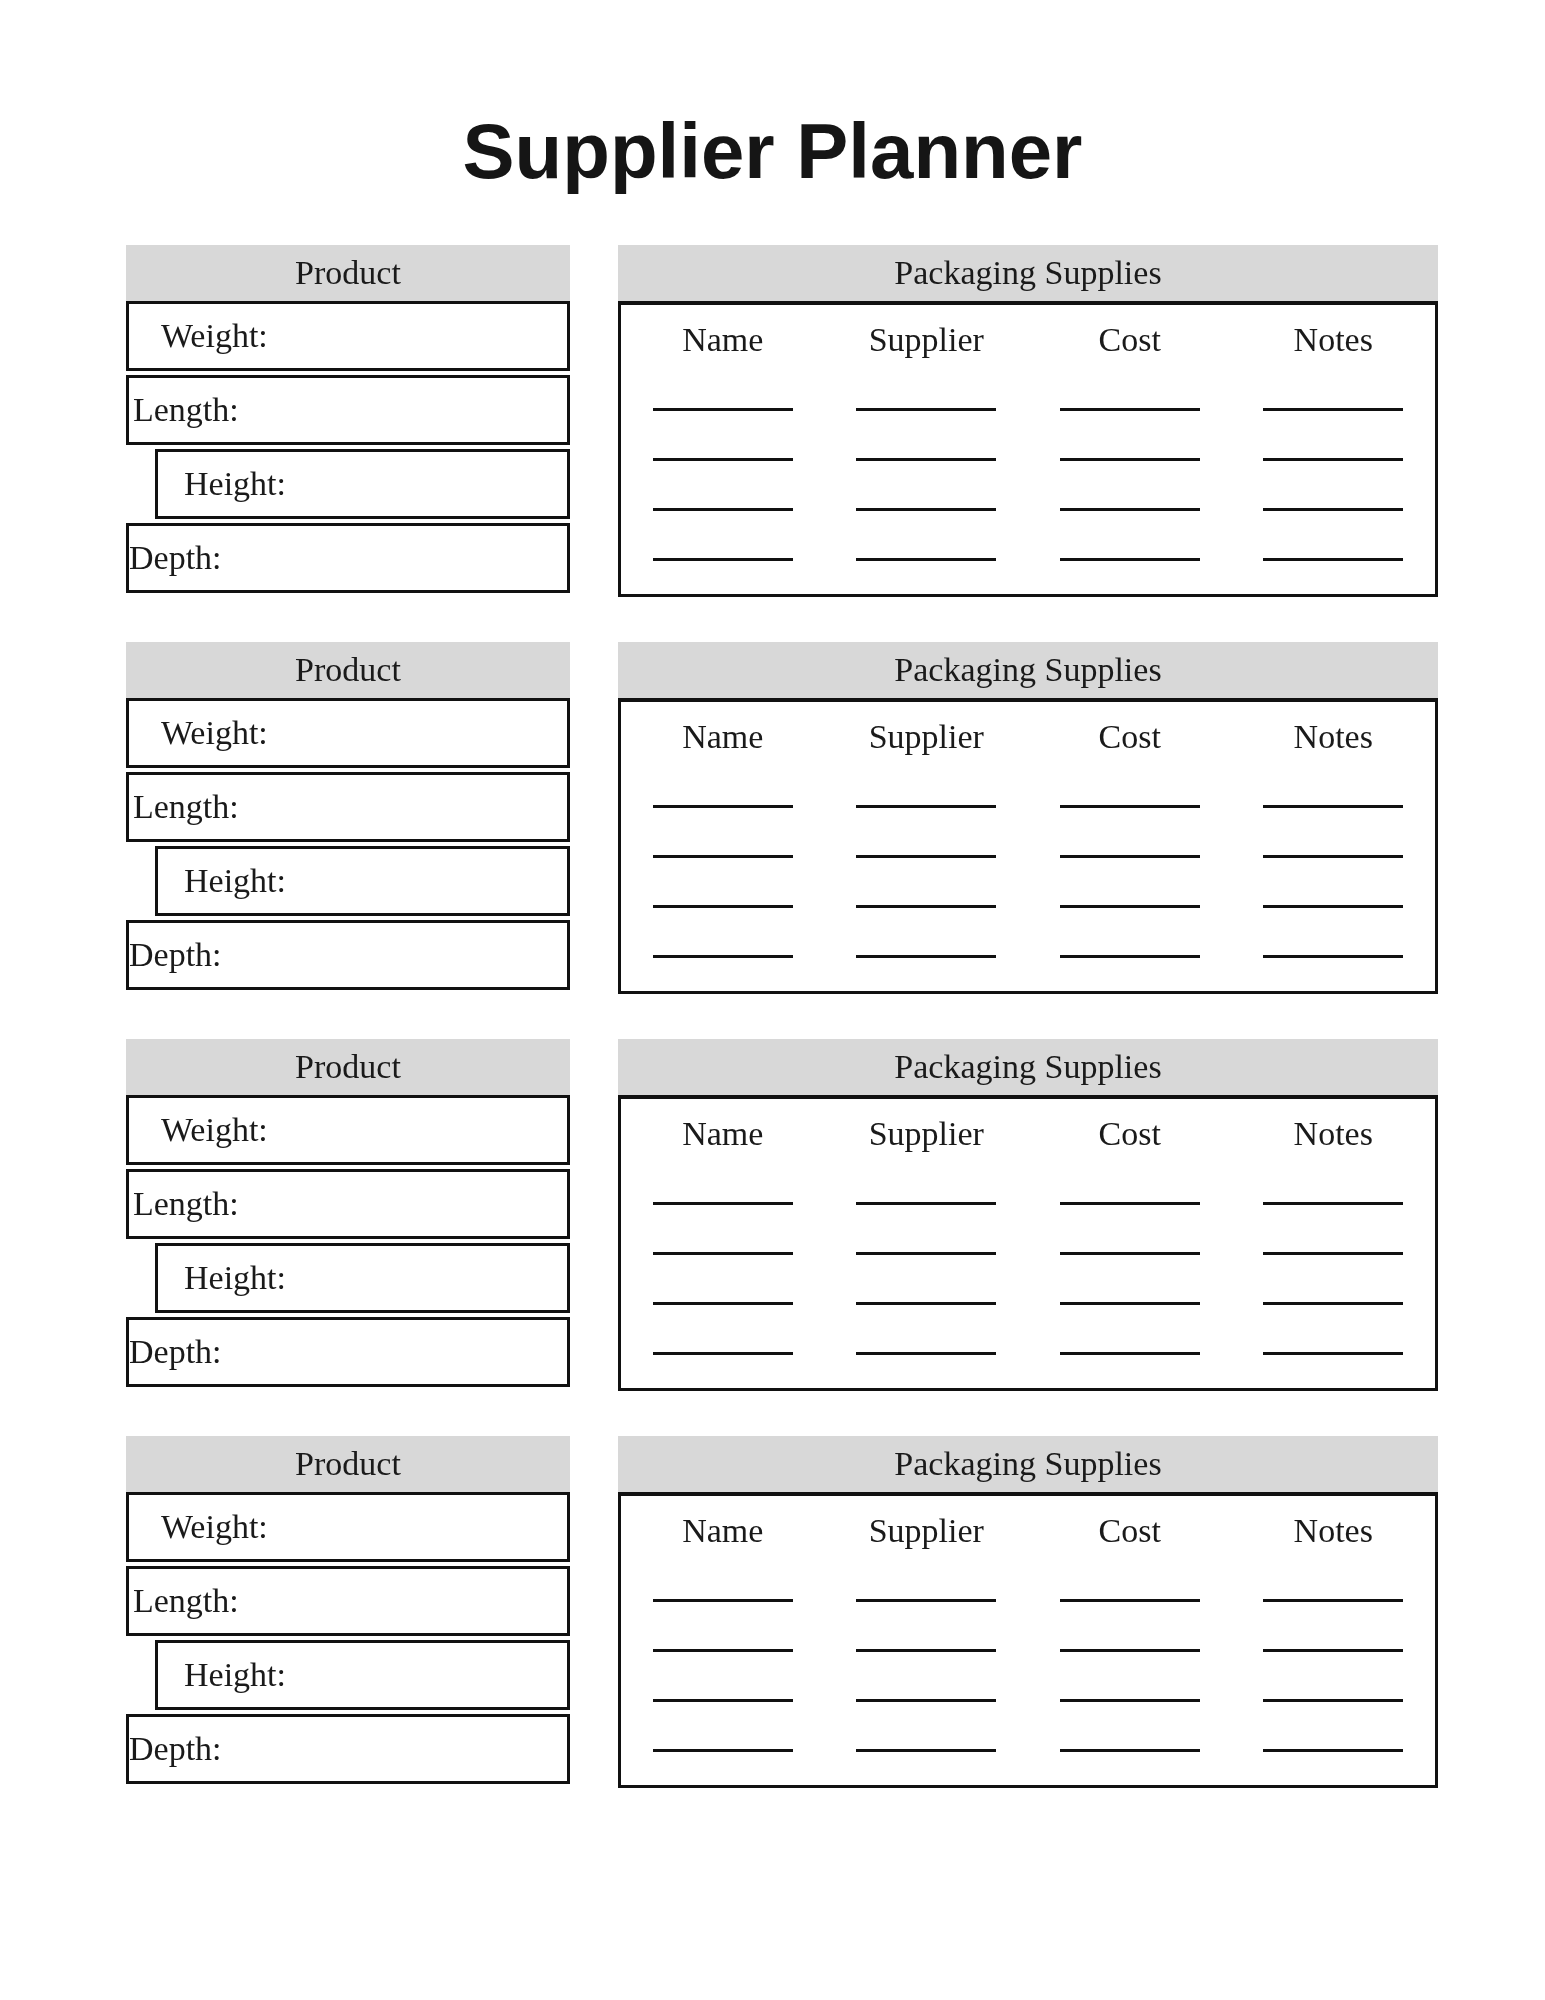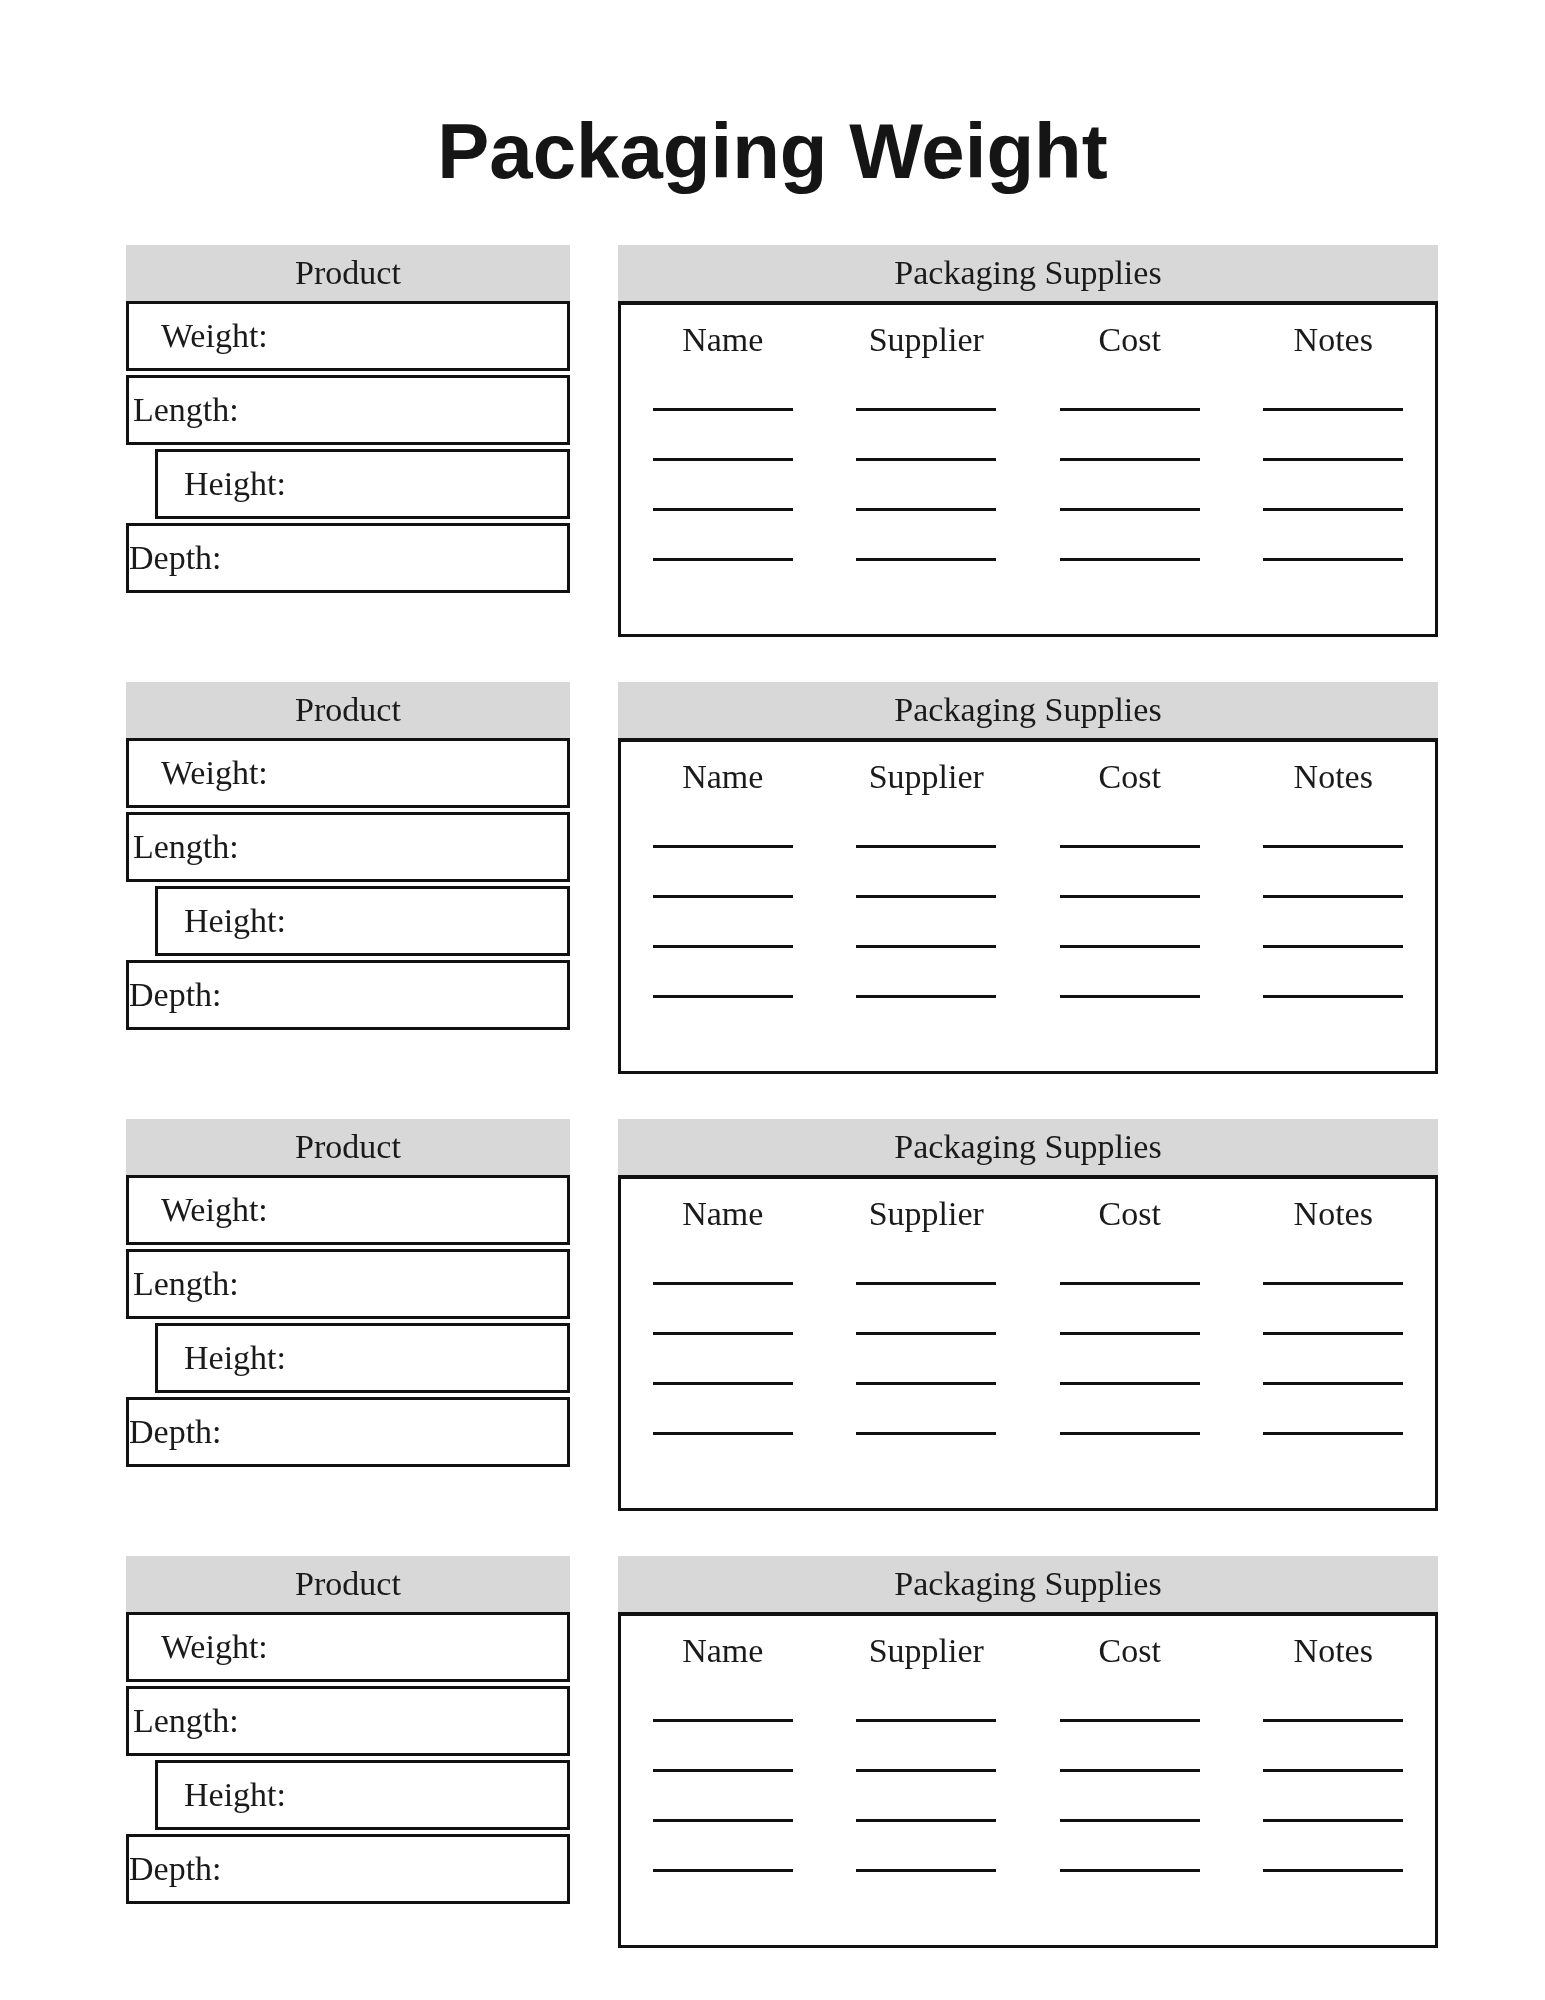--- a/index.html
+++ b/index.html
@@ -33,38 +33,38 @@
   .product-fields{display:flex;flex-direction:column;gap:4px;}
   .field-box{
     height:70px;border:3px solid var(--ink);background:#fff;
     display:flex;align-items:center;font-size:34px;
   }
   .field-box:nth-child(1){padding-left:32px;}
   .field-box:nth-child(2){padding-left:4px;}
   .field-box:nth-child(3){padding-left:26px;margin-left:29px;}
   .field-box:nth-child(4){}
   .supplies-body{
-    height:336px;border:3px solid var(--ink);border-top-width:4px;
+    height:296px;border:3px solid var(--ink);border-top-width:4px;
     background:#fff;display:flex;flex-direction:column;
   }
   .supplies-cols{height:70px;display:flex;align-items:center;}
   .col-head{flex:1;text-align:center;font-size:34px;}
   .supplies-row{display:flex;height:50px;align-items:flex-end;}
   .supplies-row.first{height:36px;}
   .line-cell{flex:1;display:flex;justify-content:center;}
   .blank-line{
     display:block;width:140px;height:0;
     border-bottom:3px solid var(--ink);
   }
 </style>
 </head>
 <body>
 
 <div class="page">
-  <h1 class="page-title">Packaging Weight</h1>
+  <h1 class="page-title">Supplier Planner</h1>
   <div class="sections">
   <section class="section">
     <div class="panel product-panel">
       <div class="panel-header">
         <span>Product</span>
       </div>
       <div class="product-fields">
             <div class="field-box">
               <span>Weight:</span>
             </div>

